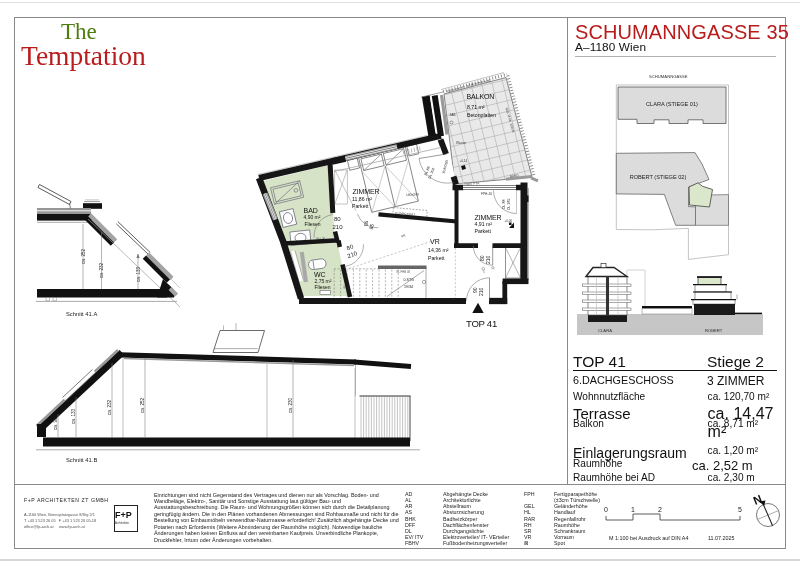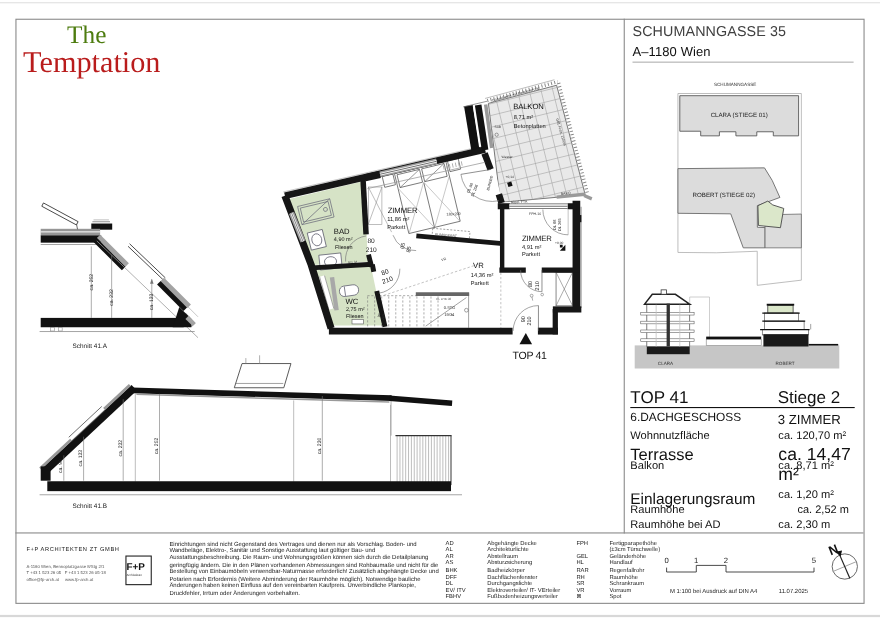--- a/index.html
+++ b/index.html
@@ -14,21 +14,21 @@
 
 <div class="abs" style="left:14px;top:17px;width:770px;height:530px;border:1px solid #8a8a8a"></div>
 
 <div class="abs" style="left:567px;top:17px;width:1px;height:468px;background:#8a8a8a"></div>
 
 <div class="abs" style="left:14px;top:484px;width:771px;height:1px;background:#8a8a8a"></div>
 
 <div class="abs" style="left:61px;top:19.5px;font-family:'Liberation Serif',serif;color:#4d7c0f;font-size:23px;line-height:1">The</div>
 <div class="abs" style="left:21px;top:41.5px;font-family:'Liberation Serif',serif;color:#b91c1c;font-size:27.5px;line-height:1">Temptation</div>
 
-<div class="abs" style="left:575px;top:22.4px;font-size:13px;letter-spacing:0.1px;color:#404040;line-height:1.05">SCHUMANNGASSE 35</div>
+<div class="abs" style="left:575px;top:22.4px;font-size:20px;letter-spacing:0.1px;color:#b91c1c;line-height:1.05">SCHUMANNGASSE 35</div>
 
 <div class="abs" style="left:575px;top:41.3px;font-size:11.8px;letter-spacing:0.1px;color:#111;line-height:1.05">A–1180 Wien</div>
 
 <div class="abs" style="left:575px;top:56px;width:201px;height:1px;background:#b0b0b0"></div>
 
 <div class="abs" style="left:573px;top:0;width:210px;color:#111">
 
   <span class="abs" style="left:0;top:352.5px;font-size:15.5px">TOP 41</span>
 
   <span class="abs" style="left:134px;top:352.5px;font-size:15.5px">Stiege 2</span>
@@ -44,21 +44,21 @@
   <span class="abs" style="left:0;top:404.6px;font-size:15px">Terrasse</span>
   <span class="abs" style="left:134.6px;top:404.6px;font-size:16px">ca. 14,47 m²</span>
 
   <span class="abs" style="left:0;top:418.2px;font-size:10.1px">Balkon</span>
   <span class="abs" style="left:134.6px;top:418.2px;font-size:10.1px">ca. 8,71 m²</span>
 
   <span class="abs" style="left:0;top:444.8px;font-size:14px">Einlagerungsraum</span>
   <span class="abs" style="left:134.6px;top:444.8px;font-size:10.1px">ca. 1,20 m²</span>
 
   <span class="abs" style="left:0;top:458.4px;font-size:10.1px">Raumhöhe</span>
-  <span class="abs" style="left:152px;top:458.4px;font-size:10px">ca. 2,52 m</span>
+  <span class="abs" style="left:119px;top:458.4px;font-size:13px">ca. 2,52 m</span>
 
   <span class="abs" style="left:0;top:472px;font-size:10.1px">Raumhöhe bei AD</span>
   <span class="abs" style="left:134.6px;top:472px;font-size:10.1px">ca. 2,30 m</span>
 </div>
 
 <div class="abs" style="left:24px;top:497px;width:130px;color:#333">
   <div style="font-size:5.2px;letter-spacing:0.55px;color:#222">F+P ARCHITEKTEN ZT GMBH</div>
   <div style="font-size:3.9px;color:#555;margin-top:9px;line-height:1.55">
   A-1160 Wien, Bennoplatzgasse 8/Stg 2/1<br>
   T +43 1 523 26 05&nbsp;&nbsp;&nbsp;F +43 1 523 26 05-18<br>

